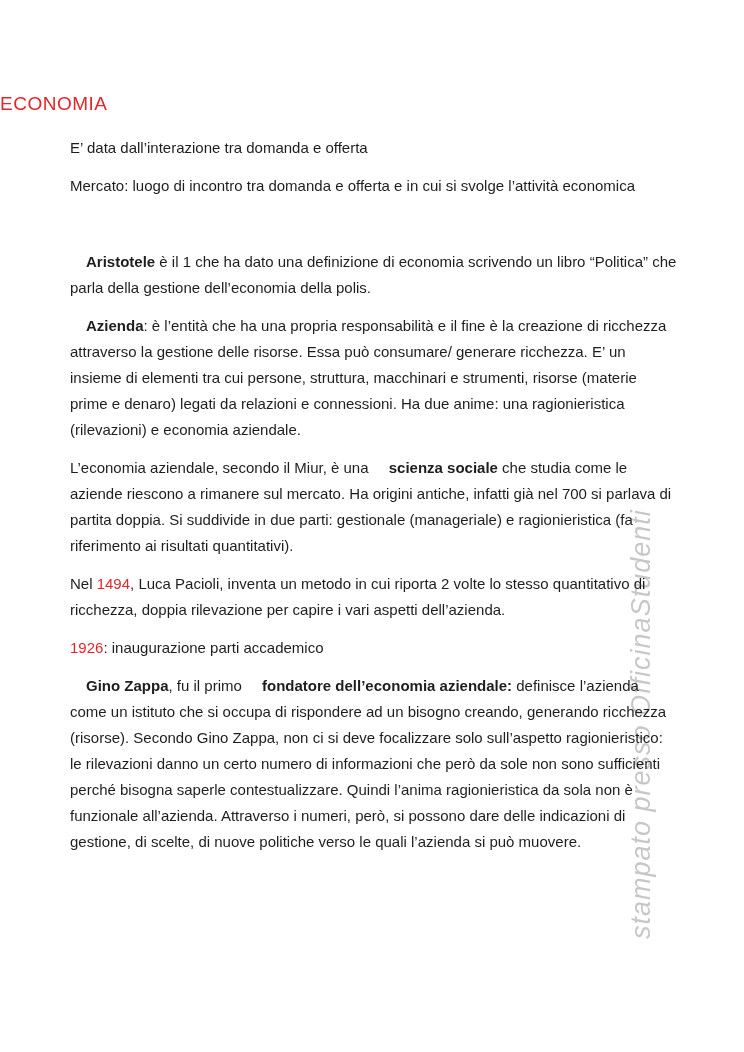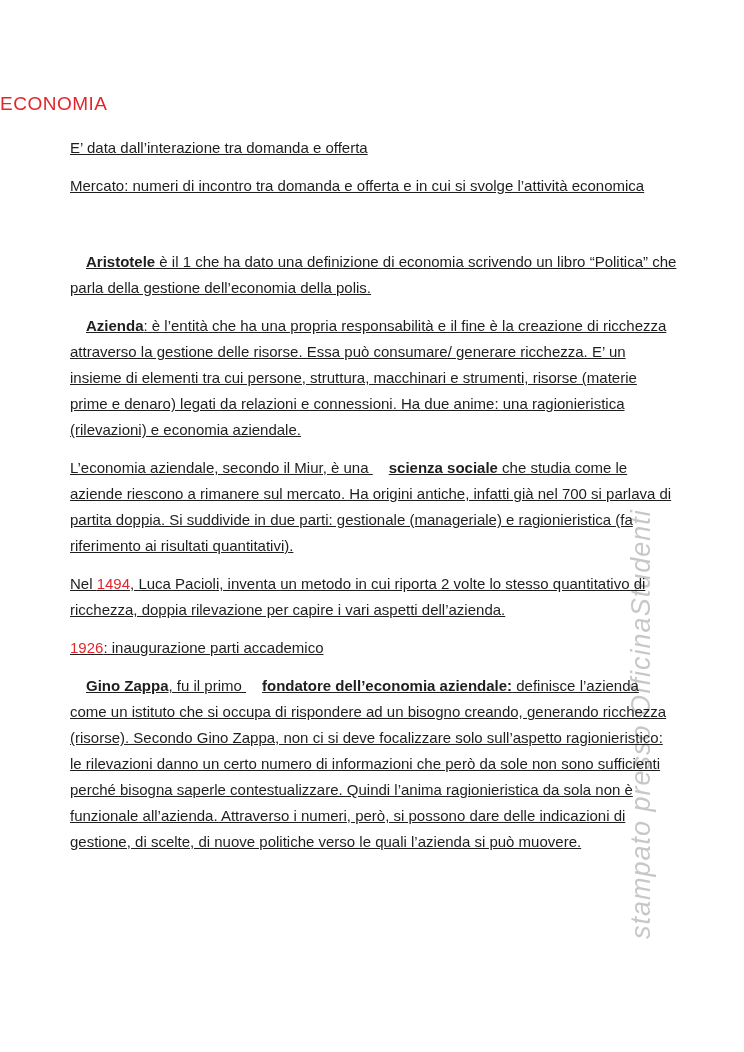--- a/index.html
+++ b/index.html
@@ -39,21 +39,20 @@
     position: relative;
     z-index: 1;
     margin: 20px 66px 0 70px;
     width: 608px;
     color: var(--text);
     font-size: 15px;
     line-height: 26px;
   }
   p.doc-paragraph {
     margin: 0 0 12px 0;
-    text-decoration: underline;
   }
   p.doc-paragraph.spacer {
     height: 26px;
     margin: 0 0 12px 0;
   }
   .seg-bold { font-weight: 700; margin-left: 16px; }
   .seg-red  { color: var(--red); }
   .watermark {
     position: absolute;
     left: 626px;
@@ -73,21 +72,21 @@
 </head>
 <body>
 
 <div class="page">
   <div class="watermark">stampato presso OfficinaStudenti</div>
 
   <h1 class="doc-title">ECONOMIA</h1>
 
   <div class="doc-body" id="doc-body">
       <p class="doc-paragraph"><span>E’ data dall’interazione tra domanda e offerta</span></p>
-      <p class="doc-paragraph"><span>Mercato: numeri di incontro tra domanda e offerta e in cui si svolge l’attività economica</span></p>
+      <p class="doc-paragraph"><span>Mercato: luogo di incontro tra domanda e offerta e in cui si svolge l’attività economica</span></p>
       <p class="doc-paragraph spacer"></p>
       <p class="doc-paragraph"><span class="seg-bold">Aristotele</span><span> è il 1 che ha dato una definizione di economia scrivendo un libro “Politica” che parla della gestione dell’economia della polis.</span></p>
       <p class="doc-paragraph"><span class="seg-bold">Azienda</span><span>: è l’entità che ha una propria responsabilità e il fine è la creazione di ricchezza attraverso la gestione delle risorse. Essa può consumare/ generare ricchezza. E’ un insieme di elementi tra cui persone, struttura, macchinari e strumenti, risorse (materie prime e denaro) legati da relazioni e connessioni. Ha due anime: una ragionieristica (rilevazioni) e economia aziendale.</span></p>
       <p class="doc-paragraph"><span>L’economia aziendale, secondo il Miur, è una </span><span class="seg-bold">scienza sociale</span><span> che studia come le aziende riescono a rimanere sul mercato. Ha origini antiche, infatti già nel 700 si parlava di partita doppia. Si suddivide in due parti: gestionale (manageriale) e ragionieristica (fa riferimento ai risultati quantitativi).</span></p>
       <p class="doc-paragraph"><span>Nel </span><span class="seg-red">1494</span><span>, Luca Pacioli, inventa un metodo in cui riporta 2 volte lo stesso quantitativo di ricchezza, doppia rilevazione per capire i vari aspetti dell’azienda.</span></p>
       <p class="doc-paragraph"><span class="seg-red">1926</span><span>: inaugurazione parti accademico</span></p>
       <p class="doc-paragraph"><span class="seg-bold">Gino Zappa</span><span>, fu il primo </span><span class="seg-bold">fondatore dell’economia aziendale:</span><span> definisce l’azienda come un istituto che si occupa di rispondere ad un bisogno creando, generando ricchezza (risorse). Secondo Gino Zappa, non ci si deve focalizzare solo sull’aspetto ragionieristico: le rilevazioni danno un certo numero di informazioni che però da sole non sono sufficienti perché bisogna saperle contestualizzare. Quindi l’anima ragionieristica da sola non è funzionale all’azienda. Attraverso i numeri, però, si possono dare delle indicazioni di gestione, di scelte, di nuove politiche verso le quali l’azienda si può muovere.</span></p>
     </div>
 </div>
 

